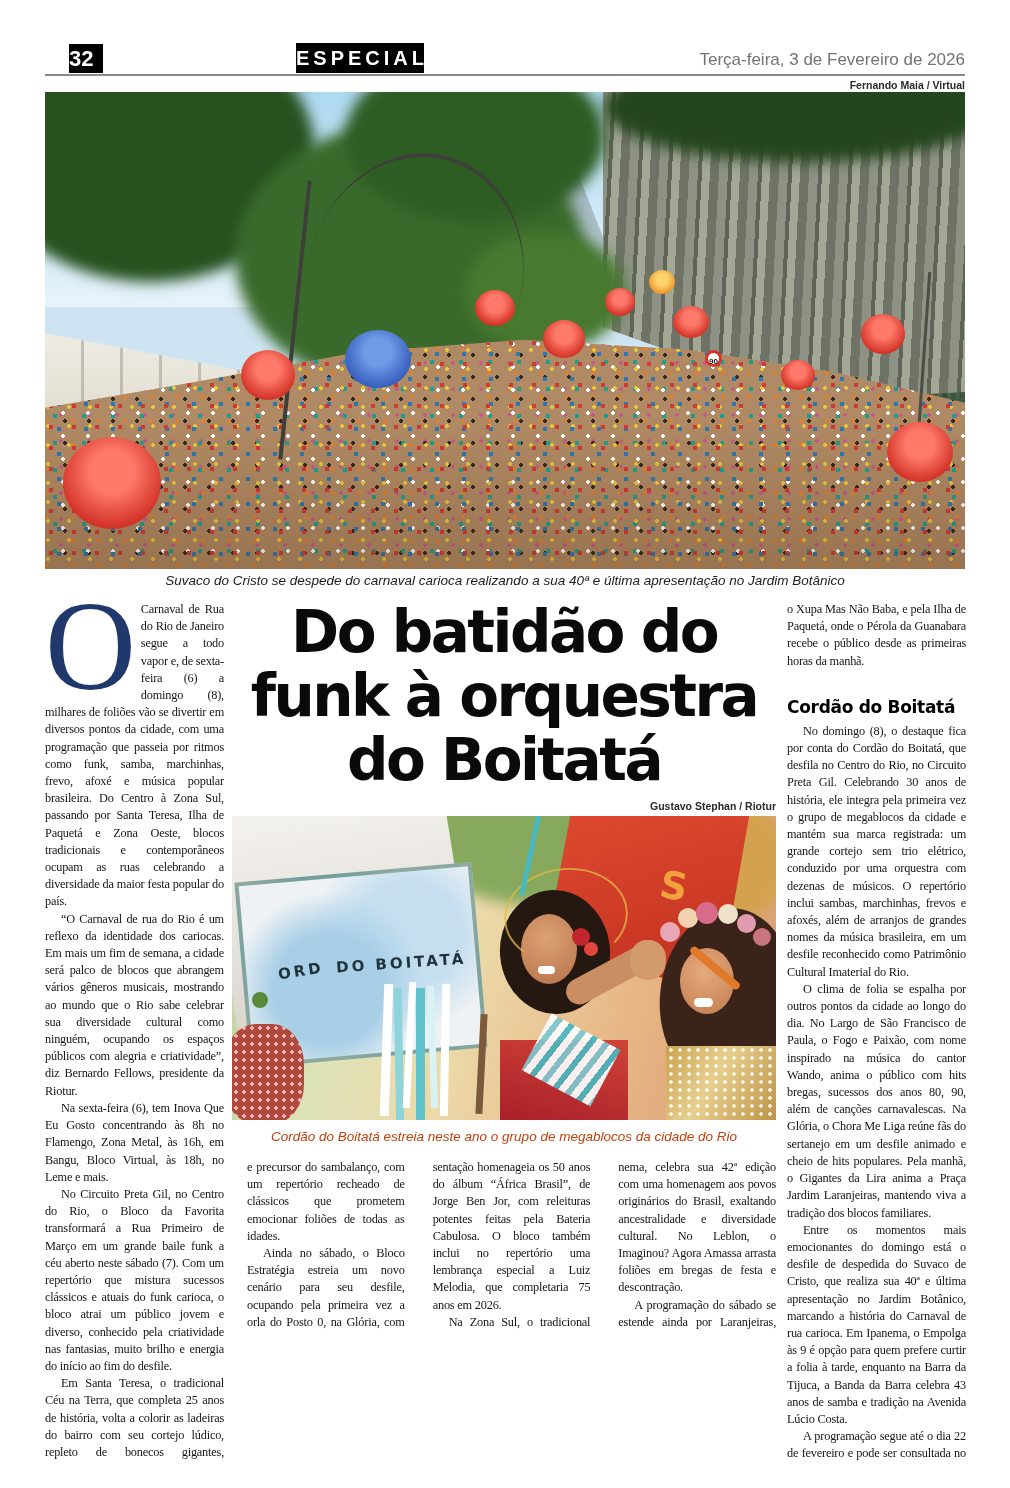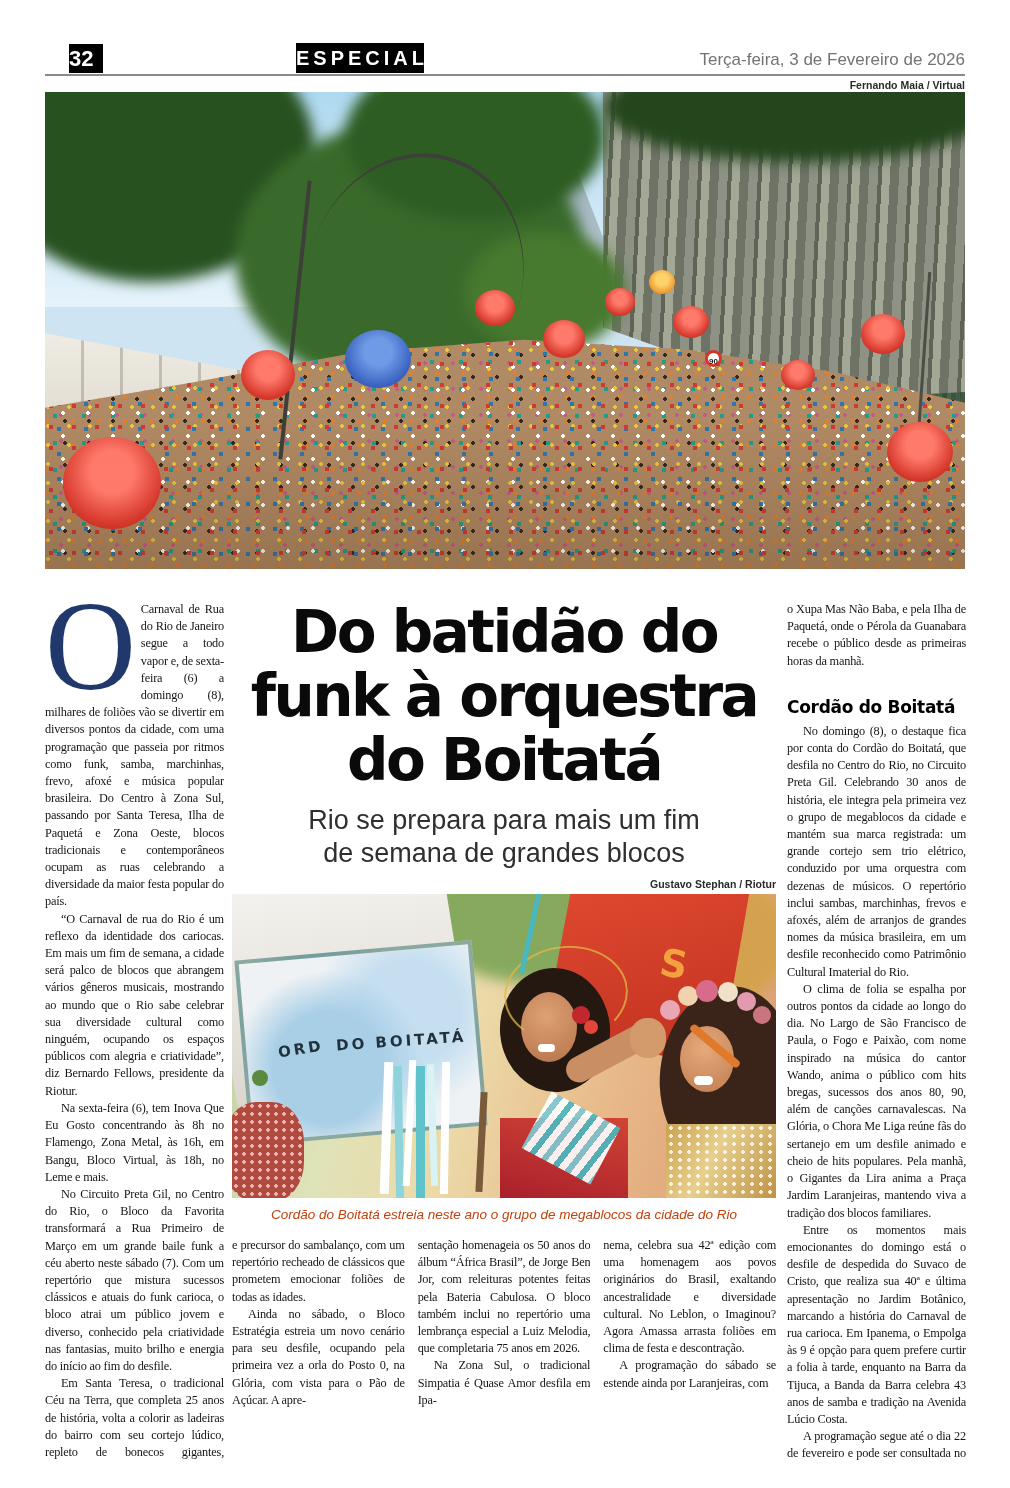--- a/index.html
+++ b/index.html
@@ -84,21 +84,21 @@
   .col-1{left:45px;width:179px;}
   .col-5{left:787px;width:179px;}
   .bodycol p,.bcols p{margin:0;font:12.3px/17.2px "Liberation Serif",serif;
       text-align:justify;color:#151515;letter-spacing:-0.2px;}
   .ind{text-indent:16px;}
   .dropcap{float:left;font-family:"Liberation Serif",serif;font-size:126px;line-height:88px;
            color:#20386b;margin:2px 5px 0 0;}
   .subhead{font:bold 17px "DejaVu Sans",sans-serif;letter-spacing:-0.3px;color:#000;
            margin:27px 0 6px;}
   .bcols{display:flex;gap:13px;margin-top:15px;}
-  .bcols .bc{flex:1;height:170px;overflow:hidden;}
+  .bcols .bc{flex:1;height:170px;overflow:hidden;margin-left:15px;}
 </style>
 </head>
 <body>
 
 <div class="page">
 
   <div class="pageno">32</div>
   <div class="section-box">ESPECIAL</div>
   <div class="edition-date">Terça-feira, 3 de Fevereiro de 2026</div>
   <div class="header-rule"></div>
@@ -129,32 +129,32 @@
     <div class="umb" style="left:430px;top:198px;width:40px;height:36px;background:radial-gradient(circle at 50% 38%,#ff7a6a 0 28%,#d5372b 70%,#a92619);"></div>
     <div class="umb" style="left:498px;top:228px;width:42px;height:38px;background:radial-gradient(circle at 50% 38%,#ff7a6a 0 28%,#d5372b 70%,#a92619);"></div>
     <div class="umb" style="left:560px;top:196px;width:30px;height:28px;background:radial-gradient(circle at 50% 38%,#ff7a6a 0 28%,#d5372b 70%,#a92619);"></div>
     <div class="umb" style="left:604px;top:178px;width:26px;height:24px;background:radial-gradient(circle at 50% 40%,#ffd36a 0 30%,#e8932c 75%);"></div>
     <div class="umb" style="left:628px;top:214px;width:36px;height:32px;background:radial-gradient(circle at 50% 38%,#ff7a6a 0 28%,#d5372b 70%,#a92619);"></div>
     <div class="umb" style="left:816px;top:222px;width:44px;height:40px;background:radial-gradient(circle at 50% 38%,#ff7a6a 0 28%,#d5372b 70%,#a92619);"></div>
     <div class="umb" style="left:842px;top:330px;width:66px;height:60px;background:radial-gradient(circle at 50% 38%,#ff7a6a 0 28%,#d5372b 70%,#a92619);"></div>
     <div class="umb" style="left:736px;top:268px;width:34px;height:30px;background:radial-gradient(circle at 50% 38%,#ff7a6a 0 28%,#d5372b 70%,#a92619);"></div>
     <div class="sign60" style="left:660px;top:258px;">90</div>
   </figure>
+  <div class="caption caption-1">Suvaco do Cristo se despede do carnaval carioca realizando a sua 40ª e última apresentação no Jardim Botânico</div>
 
   <div class="bodycol col-1">
     <p><span class="dropcap">O</span><span>Carnaval de Rua do Rio de Janeiro segue a todo vapor e, de sexta-feira (6) a domingo (8), milhares de foliões vão se divertir em diversos pontos da cidade, com uma programação que passeia por ritmos como funk, samba, marchinhas, frevo, afoxé e música popular brasileira. Do Centro à Zona Sul, passando por Santa Teresa, Ilha de Paquetá e Zona Oeste, blocos tradicionais e contemporâneos ocupam as ruas celebrando a diversidade da maior festa popular do país.</span></p>
     <p class="ind">“O Carnaval de rua do Rio é um reflexo da identidade dos cariocas. Em mais um fim de semana, a cidade será palco de blocos que abrangem vários gêneros musicais, mostrando ao mundo que o Rio sabe celebrar sua diversidade cultural como ninguém, ocupando os espaços públicos com alegria e criatividade”, diz Bernardo Fellows, presidente da Riotur.</p>
     <p class="ind">Na sexta-feira (6), tem Inova Que Eu Gosto concentrando às 8h no Flamengo, Zona Metal, às 16h, em Bangu, Bloco Virtual, às 18h, no Leme e mais.</p>
     <p class="ind">No Circuito Preta Gil, no Centro do Rio, o Bloco da Favorita transformará a Rua Primeiro de Março em um grande baile funk a céu aberto neste sábado (7). Com um repertório que mistura sucessos clássicos e atuais do funk carioca, o bloco atrai um público jovem e diverso, conhecido pela criatividade nas fantasias, muito brilho e energia do início ao fim do desfile.</p>
     <p class="ind">Em Santa Teresa, o tradicional Céu na Terra, que completa 25 anos de história, volta a colorir as ladeiras do bairro com seu cortejo lúdico, repleto de bonecos gigantes, pernaltas e figurinos vibrantes. O desfile deste ano presta homenagem a Jorge Ben Jor, ícone da música brasileira</p>
   </div>
 
   <div class="feature">
     <h1 class="headline">Do batidão do funk à orquestra do Boitatá</h1>
-    <div class="deck">Rio se prepara para mais um fim de semana de grandes blocos</div>
     <span class="credit credit-2">Gustavo Stephan / Riotur</span>
 
     <figure class="photo2" style="margin:4px 0 0">
       <div class="blob" style="left:190px;top:-40px;width:240px;height:130px;background:#86a95e;"></div>
       <div class="blob" style="left:410px;top:-20px;width:150px;height:130px;background:#d4a24e;"></div>
 
       <div class="stripe" style="left:318px;top:-10px;width:192px;height:178px;transform:rotate(5deg);clip-path:polygon(8% 0,100% 0,92% 100%,0 86%);background:linear-gradient(160deg,#e04a30,#c03020);"></div>
       <div class="stripe banner-txt" style="left:428px;top:48px;font-size:38px;color:#f2a23c;transform:rotate(10deg);letter-spacing:0;">S</div>
 
       <div class="stripe" style="left:-12px;top:-24px;width:240px;height:235px;border-radius:22px;transform:rotate(-9deg);background:linear-gradient(#f5f3ef,#d9d5cd);"></div>
@@ -202,21 +202,21 @@
     <div class="bcols">
       <div class="bc">
         <p>e precursor do sambalanço, com um repertório recheado de clássicos que prometem emocionar foliões de todas as idades.</p>
         <p class="ind">Ainda no sábado, o Bloco Estratégia estreia um novo cenário para seu desfile, ocupando pela primeira vez a orla do Posto 0, na Glória, com vista para o Pão de Açúcar. A apre-</p>
       </div>
       <div class="bc">
         <p>sentação homenageia os 50 anos do álbum “África Brasil”, de Jorge Ben Jor, com releituras potentes feitas pela Bateria Cabulosa. O bloco também inclui no repertório uma lembrança especial a Luiz Melodia, que completaria 75 anos em 2026.</p>
         <p class="ind">Na Zona Sul, o tradicional Simpatia é Quase Amor desfila em Ipa-</p>
       </div>
       <div class="bc">
-        <p>nema, celebra sua 42ª edição com uma homenagem aos povos originários do Brasil, exaltando ancestralidade e diversidade cultural. No Leblon, o Imaginou? Agora Amassa arrasta foliões em clima de festa e descontração.</p>
+        <p>nema, celebra sua 42ª edição com uma homenagem aos povos originários do Brasil, exaltando ancestralidade e diversidade cultural. No Leblon, o Imaginou? Agora Amassa arrasta foliões em bregas de festa e descontração.</p>
         <p class="ind">A programação do sábado se estende ainda por Laranjeiras, com</p>
       </div>
     </div>
   </div>
 
   <div class="bodycol col-5">
     <p>o Xupa Mas Não Baba, e pela Ilha de Paquetá, onde o Pérola da Guanabara recebe o público desde as primeiras horas da manhã.</p>
     <div class="subhead">Cordão do Boitatá</div>
     <p class="ind">No domingo (8), o destaque fica por conta do Cordão do Boitatá, que desfila no Centro do Rio, no Circuito Preta Gil. Celebrando 30 anos de história, ele integra pela primeira vez o grupo de megablocos da cidade e mantém sua marca registrada: um grande cortejo sem trio elétrico, conduzido por uma orquestra com dezenas de músicos. O repertório inclui sambas, marchinhas, frevos e afoxés, além de arranjos de grandes nomes da música brasileira, em um desfile reconhecido como Patrimônio Cultural Imaterial do Rio.</p>
     <p class="ind">O clima de folia se espalha por outros pontos da cidade ao longo do dia. No Largo de São Francisco de Paula, o Fogo e Paixão, com nome inspirado na música do cantor Wando, anima o público com hits bregas, sucessos dos anos 80, 90, além de canções carnavalescas. Na Glória, o Chora Me Liga reúne fãs do sertanejo em um desfile animado e cheio de hits populares. Pela manhã, o Gigantes da Lira anima a Praça Jardim Laranjeiras, mantendo viva a tradição dos blocos familiares.</p>

